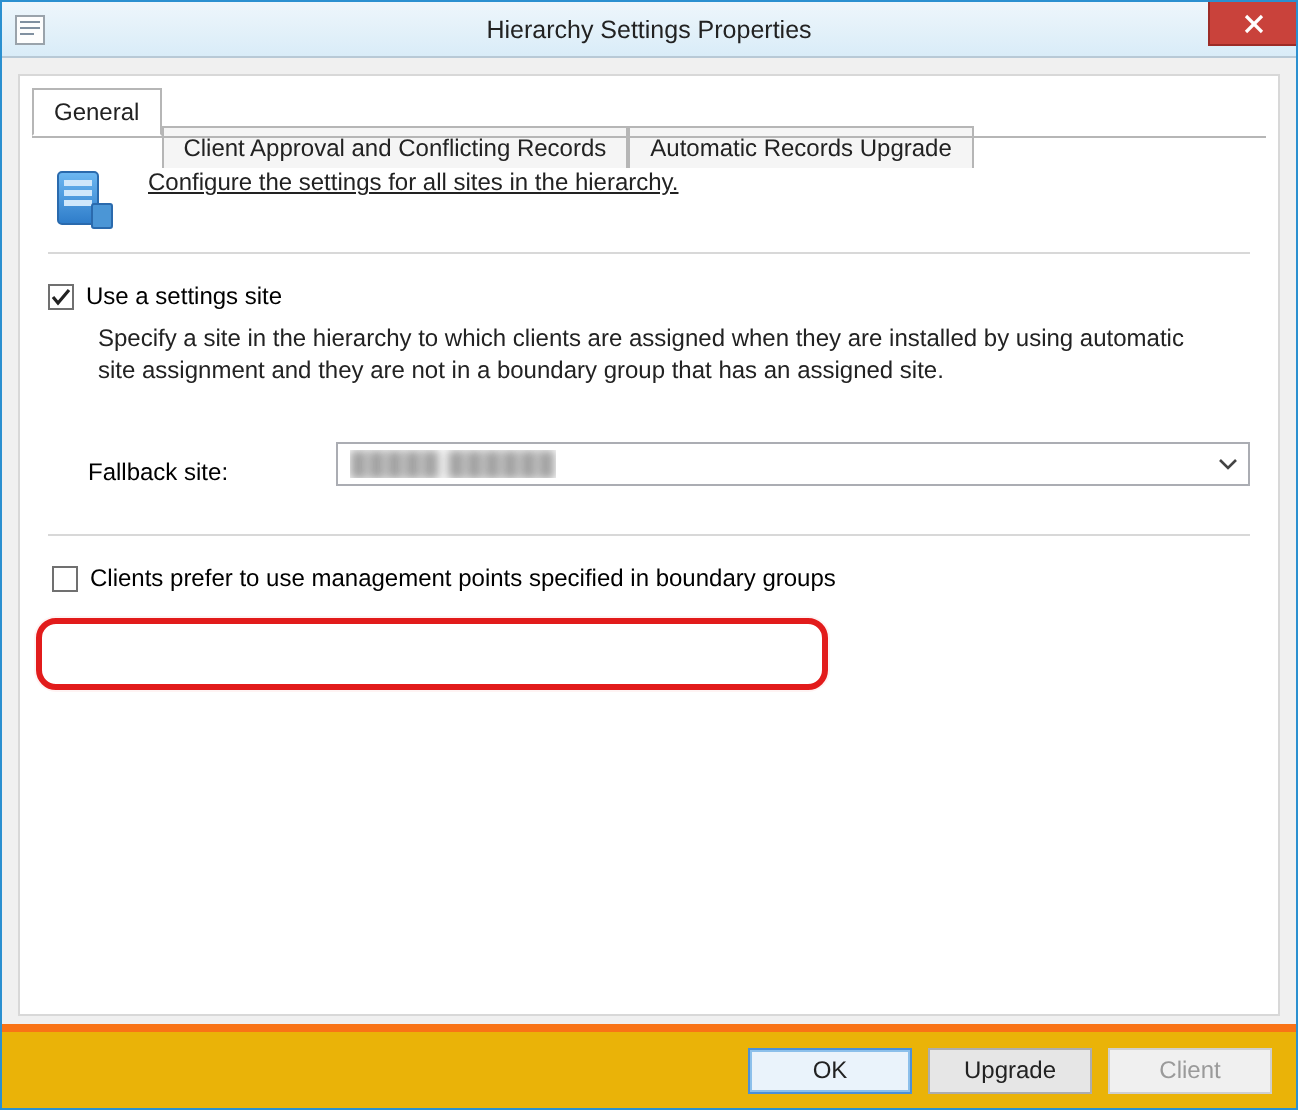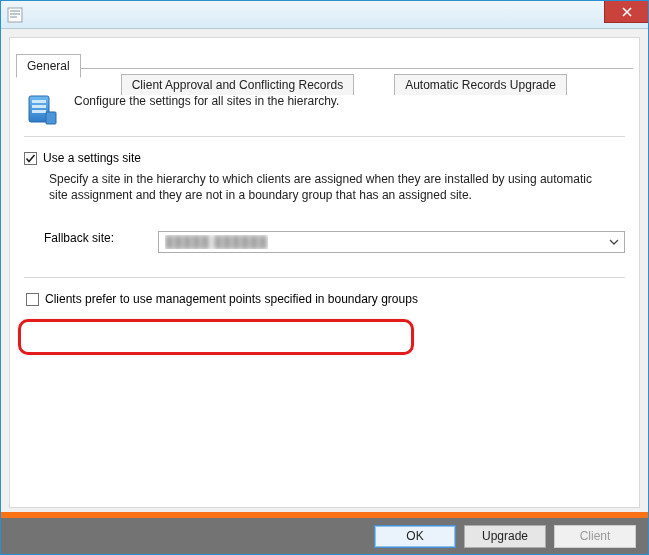--- a/index.html
+++ b/index.html
@@ -58,26 +58,25 @@
     background: #ffffff;
     margin: 8px;
     margin-bottom: 4px;
     border: 1px solid #d8d8d8;
     position: relative;
     display: flex;
     flex-direction: column;
   }
   .tabstrip {
     display: flex;
-    align-items: flex-end;
+    align-items: center;
     height: 24px;
-    margin-top: 16px;
+    margin-top: 6px;
     margin-left: 6px;
     position: relative;
-    gap: 40px;
   }
   .tab {
     padding: 3px 10px 3px 10px;
     font-size: 12px;
     border: 1px solid #b6b6b6;
     border-bottom: none;
     background: #f5f5f5;
     margin-right: 0px;
     color: #222;
     cursor: pointer;
@@ -111,20 +110,21 @@
     gap: 14px;
     margin-bottom: 8px;
   }
   .intro-icon {
     width: 36px; height: 36px;
     flex: 0 0 36px;
   }
   .intro-text {
     padding-top: 2px;
     color: #222;
+    text-decoration: underline;
   }
   .hr {
     border: none;
     border-top: 1px solid #d8d8d8;
     margin: 6px 0 14px 0;
   }
   .checkbox-row {
     display: flex;
     align-items: center;
     gap: 6px;
@@ -143,24 +143,24 @@
   }
   .desc {
     margin-left: 25px;
     color: #222;
     line-height: 1.35;
     margin-bottom: 28px;
     max-width: 560px;
   }
   .field-row {
     display: flex;
-    align-items: flex-start;
+    align-items: flex-end;
     margin-left: 20px;
     margin-bottom: 24px;
-    gap: 4px;
+    gap: 14px;
   }
   .field-label {
     width: 110px;
   }
   .combo {
     flex: 1;
     height: 22px;
     border: 1px solid #abadb3;
     background: #fff;
     display: flex;
@@ -184,22 +184,22 @@
   }
   .highlight-box {
     position: absolute;
     border: 3px solid #e21b1b;
     border-radius: 10px;
     pointer-events: none;
     box-shadow: 0 0 0 1px rgba(226,27,27,0.05);
   }
   .button-bar {
     height: 42px;
-    background: #737373;
-    border-top: 6px solid #f97316;
+    background: #eab308;
+    border-top: 4px solid #f97316;
     display: flex;
     align-items: center;
     justify-content: flex-end;
     padding: 0 12px;
     gap: 8px;
   }
   .btn {
     width: 82px;
     height: 23px;
     border: 1px solid #adadad;
@@ -229,20 +229,21 @@
 
   <div class="titlebar">
     <span class="title-icon">
       <svg width="16" height="16" viewBox="0 0 16 16">
         <rect x="1" y="1" width="14" height="14" fill="#fdfdfd" stroke="#9aa3ab"></rect>
         <line x1="3" y1="4" x2="13" y2="4" stroke="#8090a0"></line>
         <line x1="3" y1="7" x2="13" y2="7" stroke="#8090a0"></line>
         <line x1="3" y1="10" x2="10" y2="10" stroke="#8090a0"></line>
       </svg>
     </span>
+    <div class="title-text">Hierarchy Settings Properties</div>
     <div class="close-btn">
       <svg width="12" height="12" viewBox="0 0 12 12">
         <line x1="2" y1="2" x2="10" y2="10" stroke="#fff" stroke-width="1.6"></line>
         <line x1="10" y1="2" x2="2" y2="10" stroke="#fff" stroke-width="1.6"></line>
       </svg>
     </div>
   </div>
 
   <div class="client">
     <div class="tabstrip">

